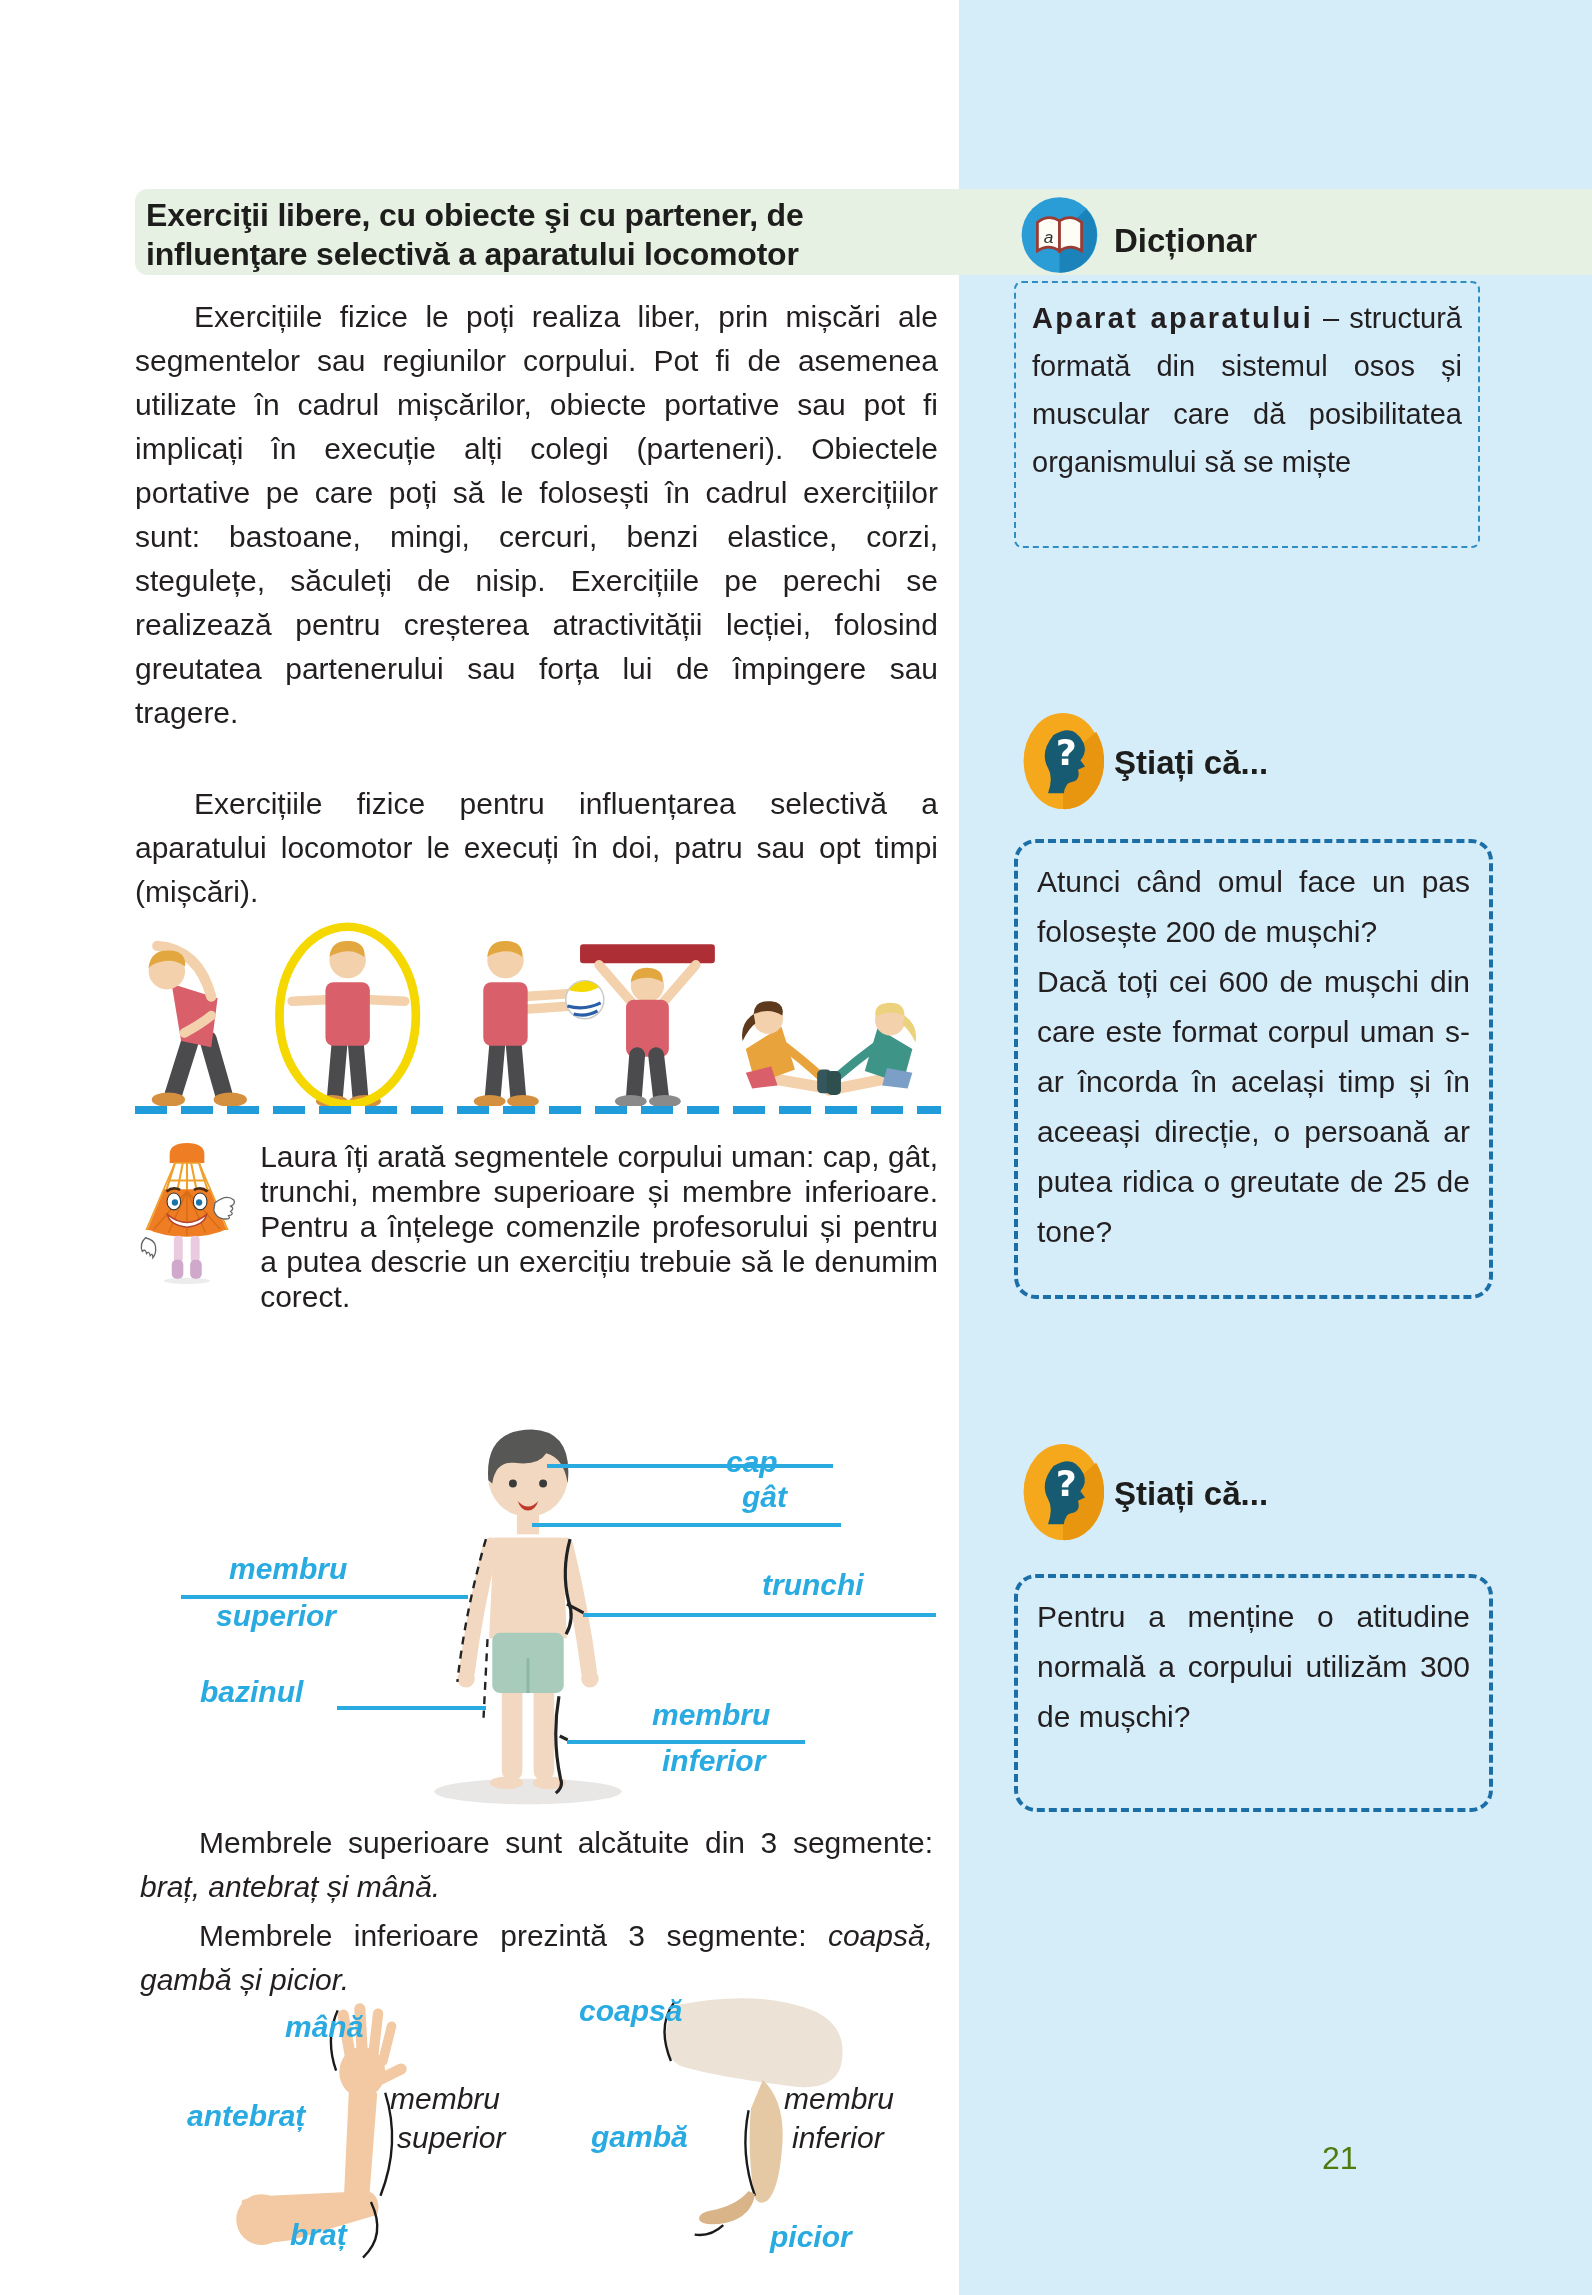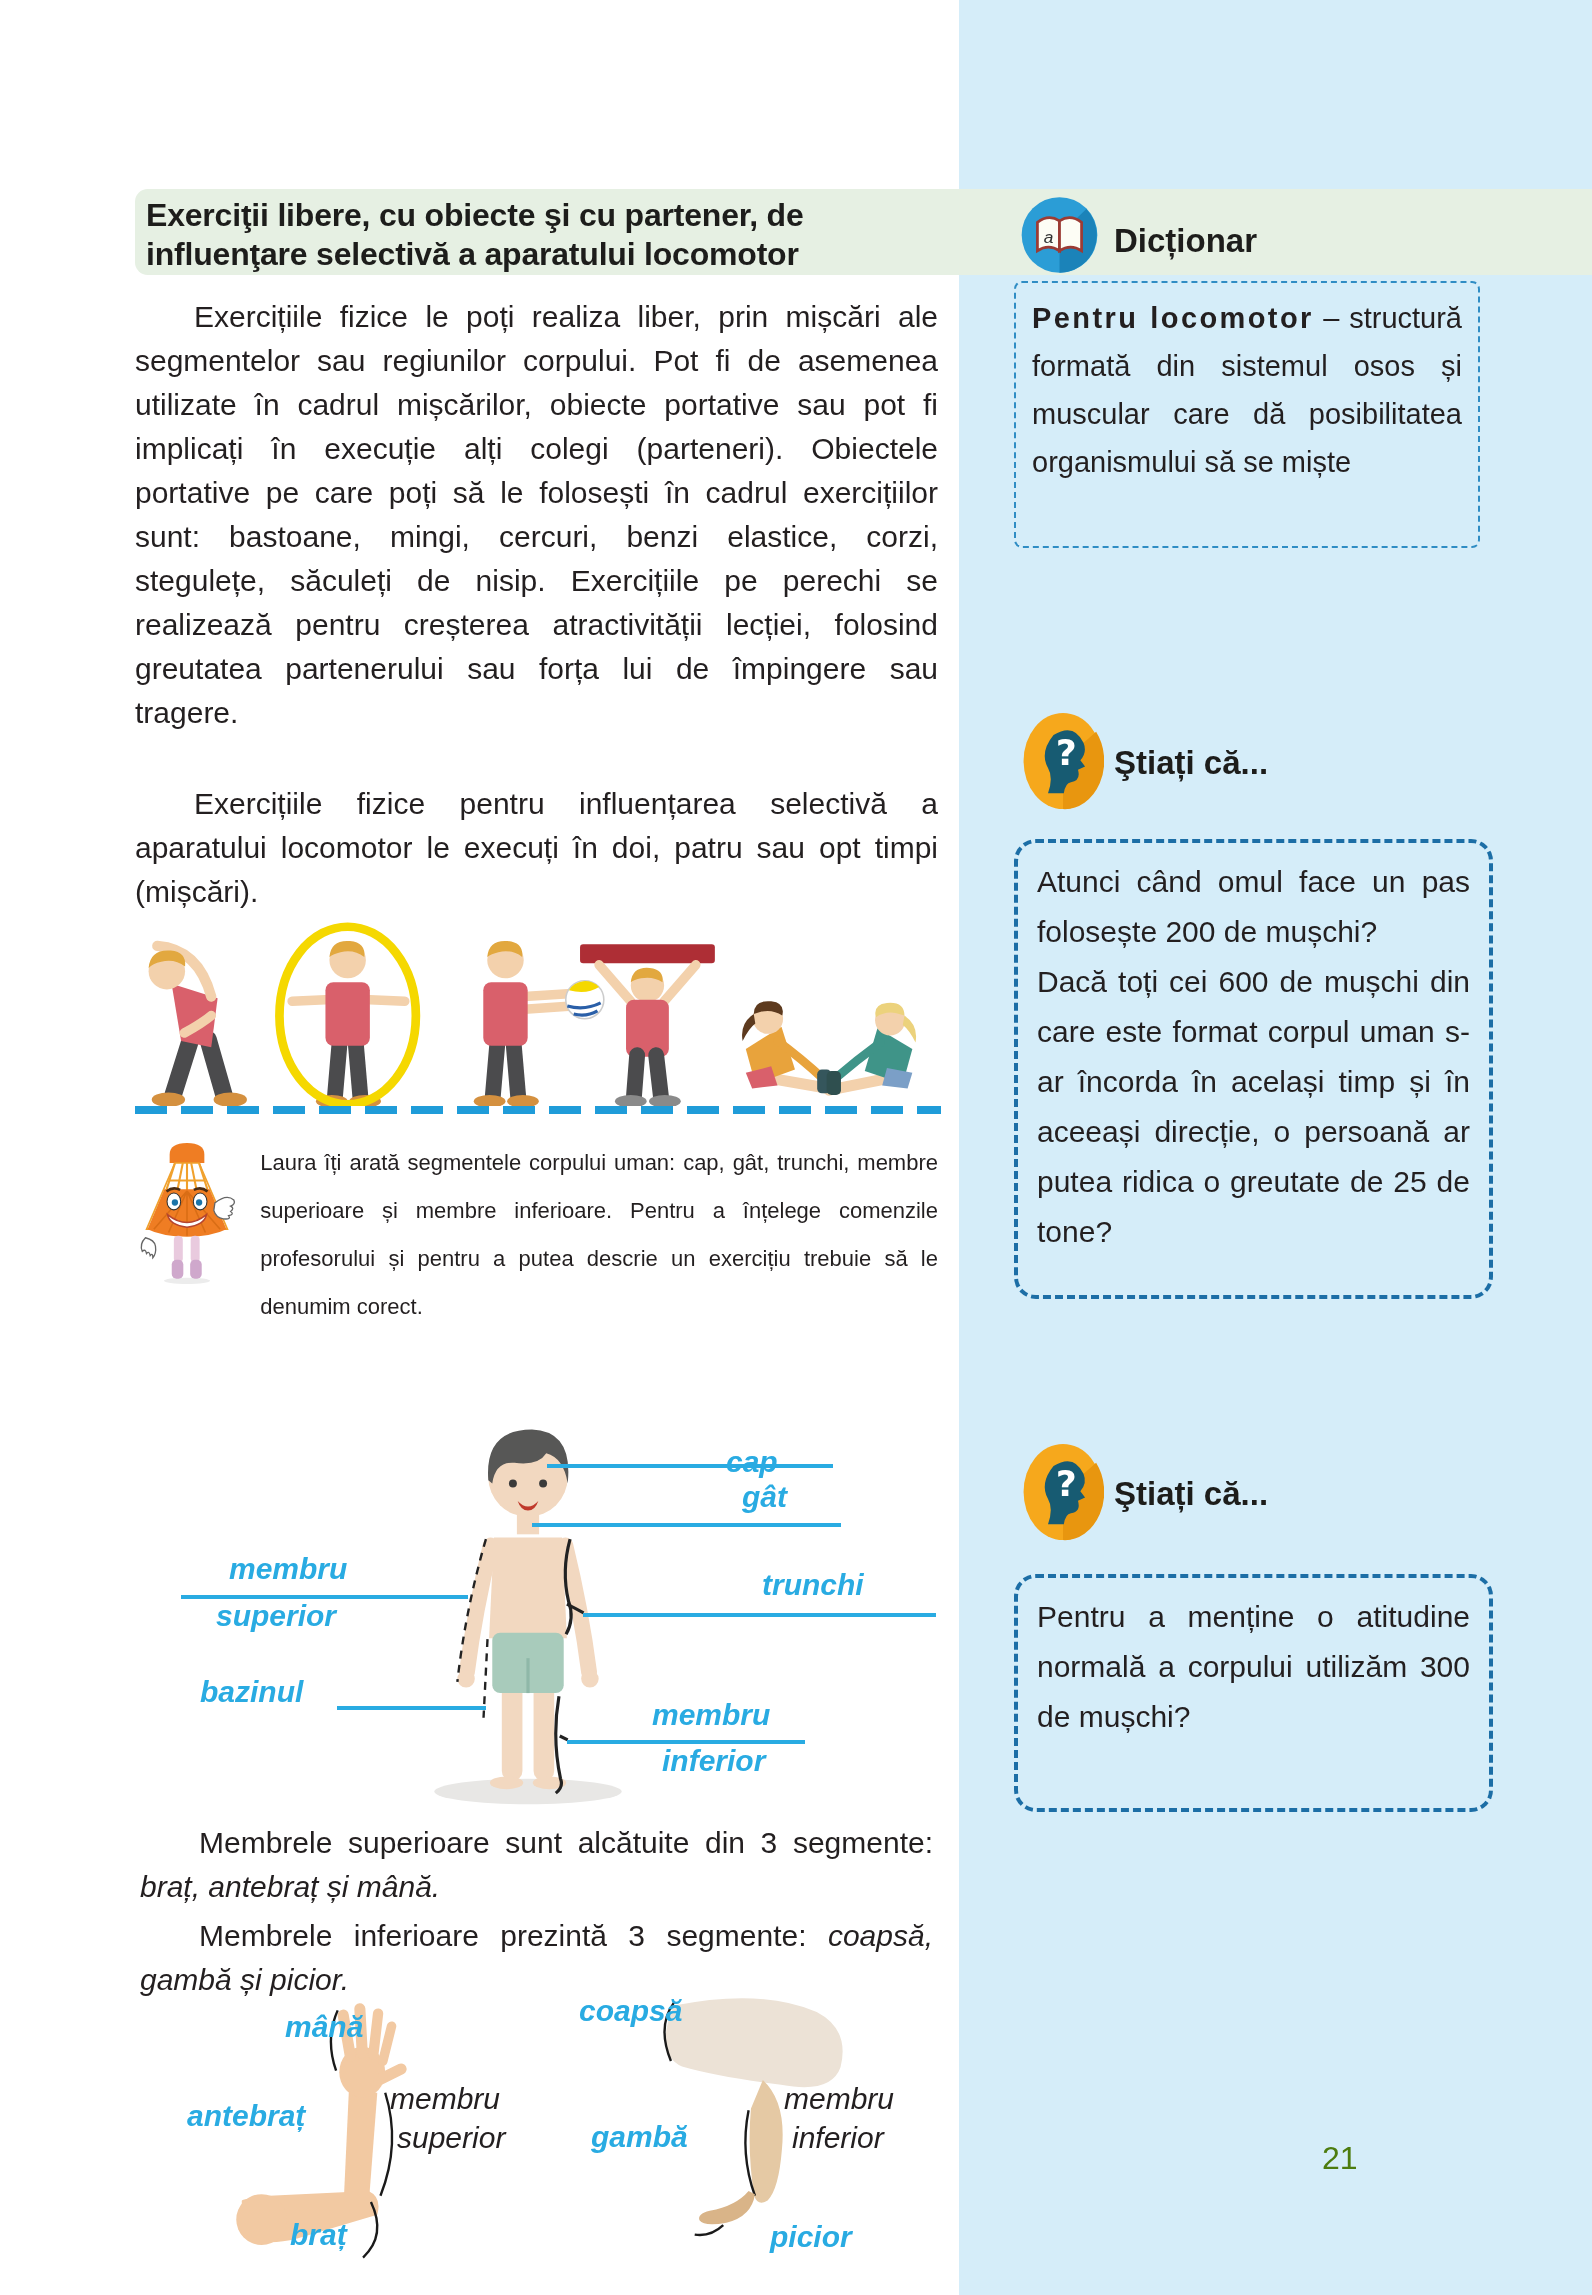--- a/index.html
+++ b/index.html
@@ -15,21 +15,21 @@
   .body-text{position:absolute;margin:0;font-size:30px;line-height:44px;text-align:justify;color:#231f20;}
   #p1{left:135px;top:295px;width:803px;height:492px;text-indent:59px;overflow:hidden;}
   #p2{left:135px;top:782px;width:803px;height:140px;text-indent:59px;overflow:hidden;}
   #membrele{left:135px;top:1816px;width:803px;}
   #membrele p{margin:5px;font-size:30px;line-height:44px;text-align:justify;text-indent:59px;}
   
   .kids{position:absolute;left:135px;top:922px;width:806px;height:184px;}
   .ground-line{position:absolute;left:135px;top:1106px;width:806px;height:8px;
                background:repeating-linear-gradient(90deg,#1f9cd9 0 32px,transparent 32px 46px);}
   
-  .laura{position:absolute;left:135px;top:1139px;width:803px;height:286px;font-size:22px;line-height:48px;text-align:justify;}
+  .laura{position:absolute;left:135px;top:1139px;width:803px;height:286px;font-size:30px;line-height:35px;text-align:justify;}
   .laura svg{float:left;width:98px;height:143px;margin:1.6px 24px 0 3.2px;}
   
   .figure-block{position:absolute;left:135px;top:1420px;width:809px;height:397px;}
   .boy-svg{position:absolute;left:262px;top:0;width:262px;height:389px;}
   .cyan-label{position:absolute;color:#29abe2;font-style:italic;font-weight:600;font-size:30px;line-height:33px;white-space:nowrap;}
   .cyan-line{position:absolute;height:4px;background:#29abe2;}
   #line-cap{left:412px;top:44px;width:286px;}
   #line-gat{left:397px;top:103px;width:309px;}
   #line-trunchi{left:448px;top:193px;width:353px;}
   #line-msup{left:46px;top:175px;width:287px;}
@@ -276,21 +276,21 @@
 
   <svg class="side-icon" id="dict-icon" viewBox="0 0 100 104">
     <circle cx="50" cy="52" r="48" fill="#2b9dd6"></circle>
     <path d="M84,19 A48,48 0 0 1 50,100 L50,52 Z" fill="#1b83b9"></path>
     <path d="M22,36 Q36,25 50,34 L50,72 Q36,63 22,72 Z" fill="#fdfdf5" stroke="#9c3b34" stroke-width="3.5"></path>
     <path d="M78,36 Q64,25 50,34 L50,72 Q64,63 78,72 Z" fill="#fdfdf5" stroke="#9c3b34" stroke-width="3.5"></path>
     <text x="30" y="62" font-size="22" font-style="italic" fill="#333">a</text>
   </svg>
   <div class="side-header" id="dict-header">Dicționar</div>
   <div class="side-box" id="dict-box">
-    <p><b>Pentru locomotor</b> <span>–</span> <span>structură formată din sistemul osos și muscular care dă posibilitatea organismului să se miște</span></p>
+    <p><b>Aparat aparatului</b> <span>–</span> <span>structură formată din sistemul osos și muscular care dă posibilitatea organismului să se miște</span></p>
   </div>
 
   <svg class="side-icon" id="know1-icon" viewBox="0 0 104 126">
     <ellipse cx="52" cy="63" rx="50" ry="61" fill="#f6a81c"></ellipse>
     <path d="M94,26 A50,61 0 0 1 52,124 L52,63 Z" fill="#e8960f"></path>
     <path d="M40,30 Q66,14 78,40 Q83,52 74,62 L80,70 L71,74 Q75,88 62,90 Q55,91 53,104 L33,104 Q40,84 33,72 Q22,52 40,30 Z" fill="#175b72"></path>
     <text x="56" y="68" font-size="46" font-weight="bold" fill="#ffffff" text-anchor="middle" font-family="DejaVu Sans, sans-serif">?</text>
   </svg>
   <div class="side-header" id="know1-header">Ştiați că...</div>
   <div class="side-box" id="know1-box">

